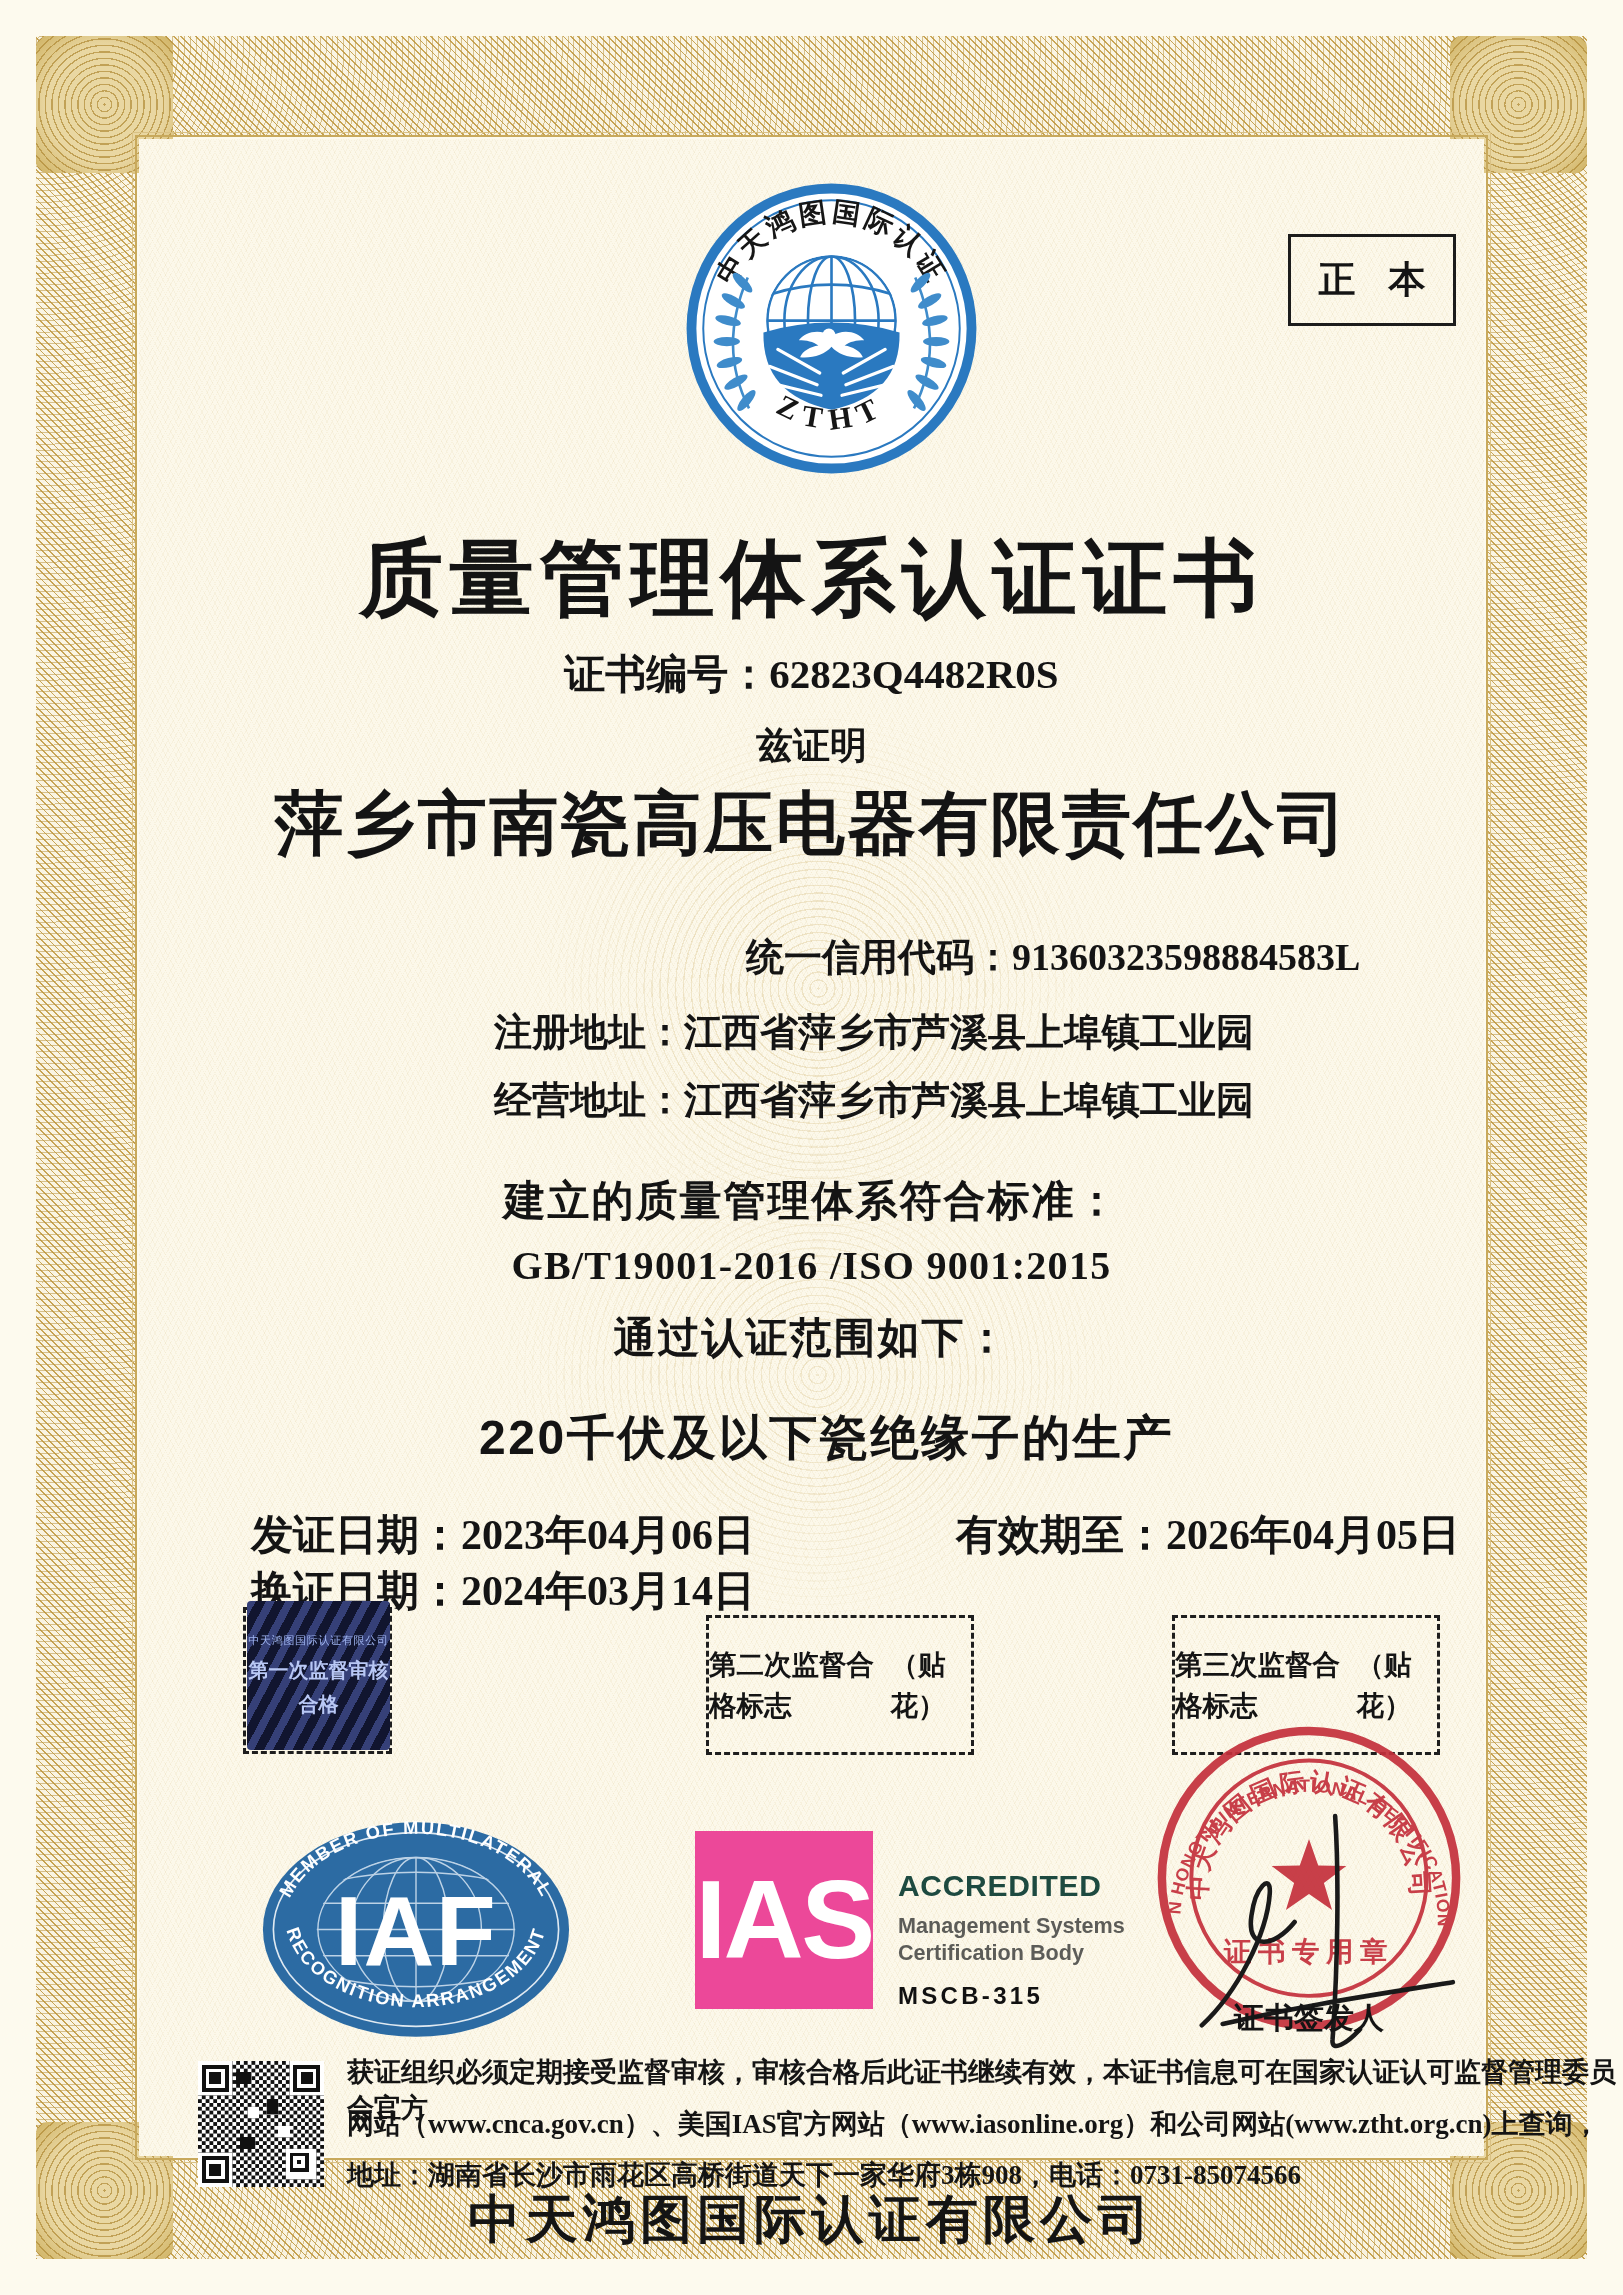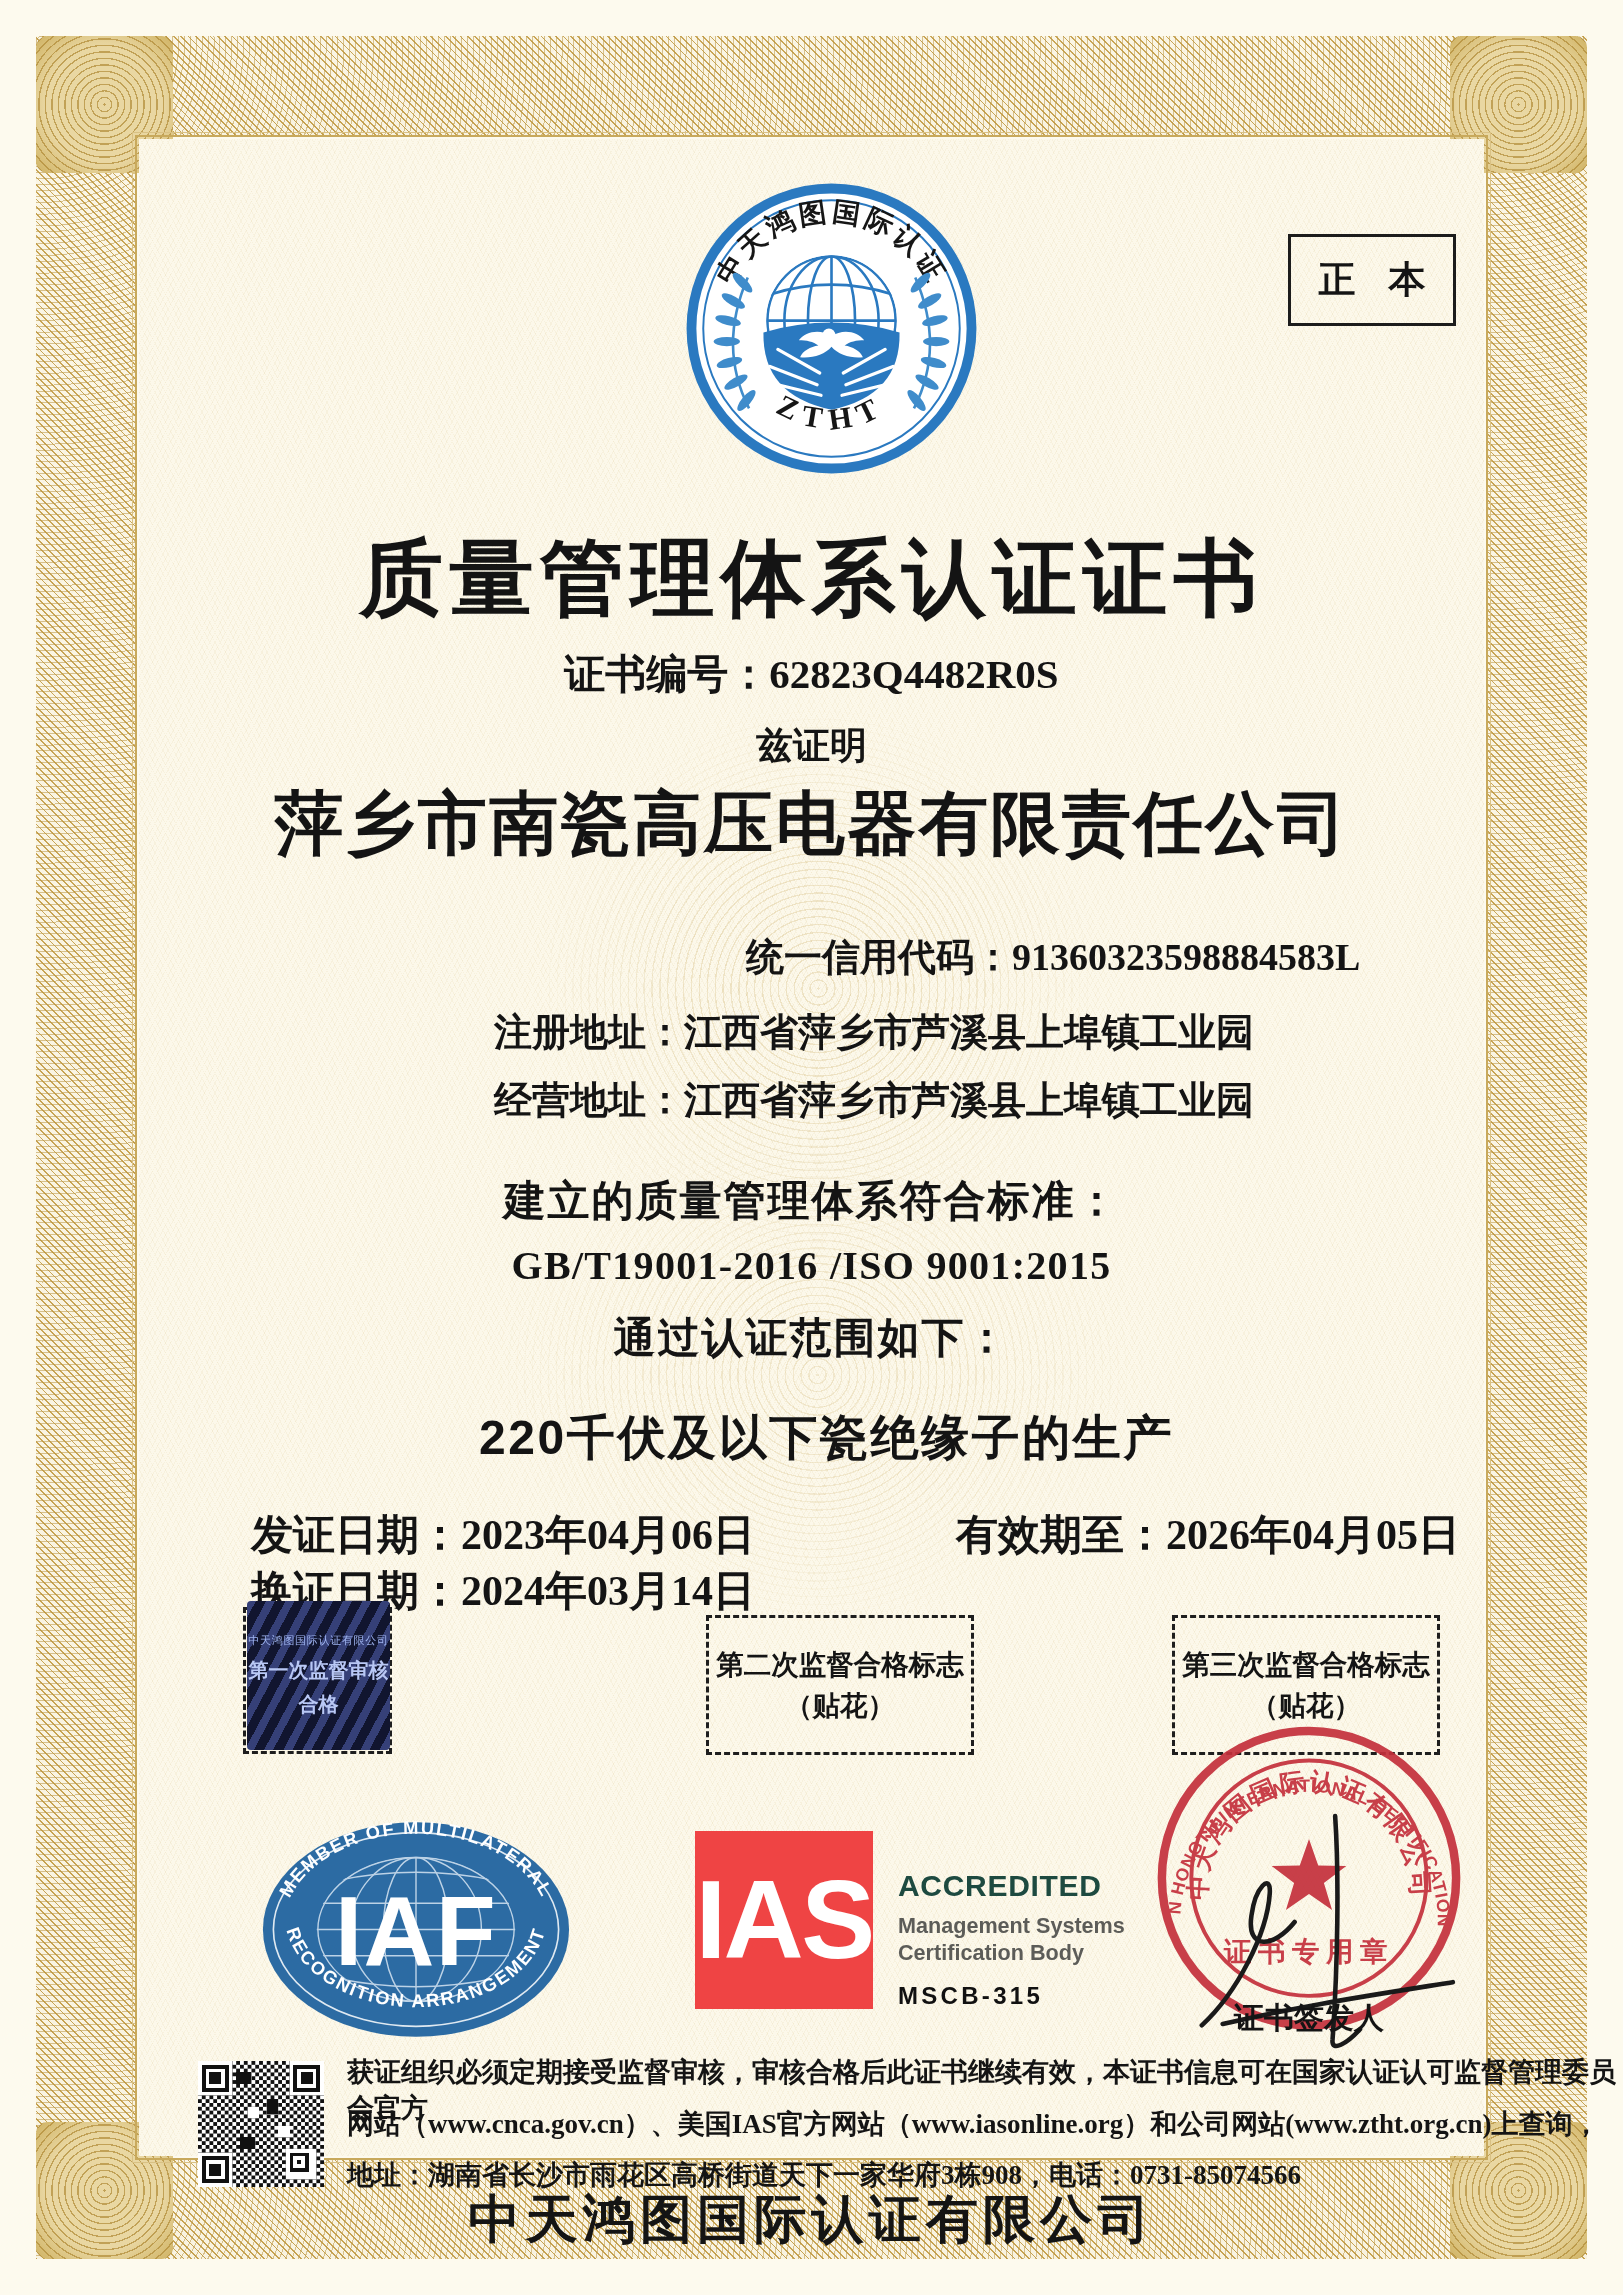--- a/index.html
+++ b/index.html
@@ -59,36 +59,36 @@
   .addr1{left:494px;top:1007px;font-size:38px;font-weight:700;}
   .addr2{left:494px;top:1075px;font-size:38px;font-weight:700;}
   .stdintro{top:1173px;font-family:"Liberation Sans","DejaVu Sans",sans-serif;font-weight:900;font-size:42px;letter-spacing:2px;}
   .stdcode{top:1242px;font-size:40px;font-weight:700;letter-spacing:1.3px;}
   .scopeintro{top:1310px;font-family:"Liberation Sans","DejaVu Sans",sans-serif;font-weight:900;font-size:42px;letter-spacing:2px;}
   .scope{top:1406px;font-family:"Liberation Sans","DejaVu Sans",sans-serif;font-weight:900;font-size:48px;letter-spacing:2.6px;padding-left:15px;}
   .dt1{left:251px;top:1507px;font-size:42px;font-weight:700;}
   .dt2{left:956px;top:1507px;font-size:42px;font-weight:700;}
   .dt3{left:251px;top:1563px;font-size:42px;font-weight:700;}
   .dashbox{border:3.3px dashed #1e1e1e;box-sizing:border-box;
-    display:flex;flex-direction:column;align-items:center;justify-content:center;
+    display:flex;flex-direction:row;align-items:center;justify-content:center;
     font-family:"Liberation Sans","DejaVu Sans",sans-serif;font-weight:700;}
   .box1{left:243px;top:1607px;width:149px;height:147px;}
   .box2{left:706px;top:1615px;width:268px;height:140px;font-size:27.5px;line-height:41px;}
   .box3{left:1172px;top:1615px;width:268px;height:140px;font-size:27.5px;line-height:41px;}
   .sticker{left:247px;top:1601px;width:143px;height:149px;
     background:
       repeating-linear-gradient(118deg, rgba(108,128,228,.40) 0 7.9px, rgba(12,16,52,0) 7.9px 17px),
       #11152f;
     display:flex;flex-direction:column;align-items:center;justify-content:center;
     color:#b9c8f5;font-family:"Liberation Sans","DejaVu Sans",sans-serif;
     border-radius:3.9px;text-align:center;}
   .sticker .l1{font-size:11px;letter-spacing:0.7px;margin-bottom:9.2px;color:#9fb4f0;}
   .sticker .l2{font-size:20px;font-weight:700;margin-bottom:6.5px;}
   .sticker .l3{font-size:20px;font-weight:700;}
-  .ias-sq{left:695px;top:1831px;width:178px;height:178px;background:#ef4444;
+  .ias-sq{left:695px;top:1831px;width:178px;height:178px;background:#ec4899;
     display:flex;align-items:center;justify-content:center;}
   .ias-sq span{color:#ffffff;font-family:"Liberation Sans","DejaVu Sans",sans-serif;
     font-weight:900;font-size:111px;letter-spacing:-2.6px;}
   .ias-acc{left:898px;top:1869px;font-family:"Liberation Sans","DejaVu Sans",sans-serif;
     font-weight:900;font-size:30px;color:#1d4a40;letter-spacing:0.7px;}
   .ias-ms{left:898px;top:1913px;font-family:"Liberation Sans","DejaVu Sans",sans-serif;
     font-weight:700;font-size:21.6px;color:#5c5c58;}
   .ias-cb{left:898px;top:1940px;font-family:"Liberation Sans","DejaVu Sans",sans-serif;
     font-weight:700;font-size:21.6px;color:#5c5c58;}
   .ias-code{left:898px;top:1982px;font-family:"Liberation Sans","DejaVu Sans",sans-serif;

